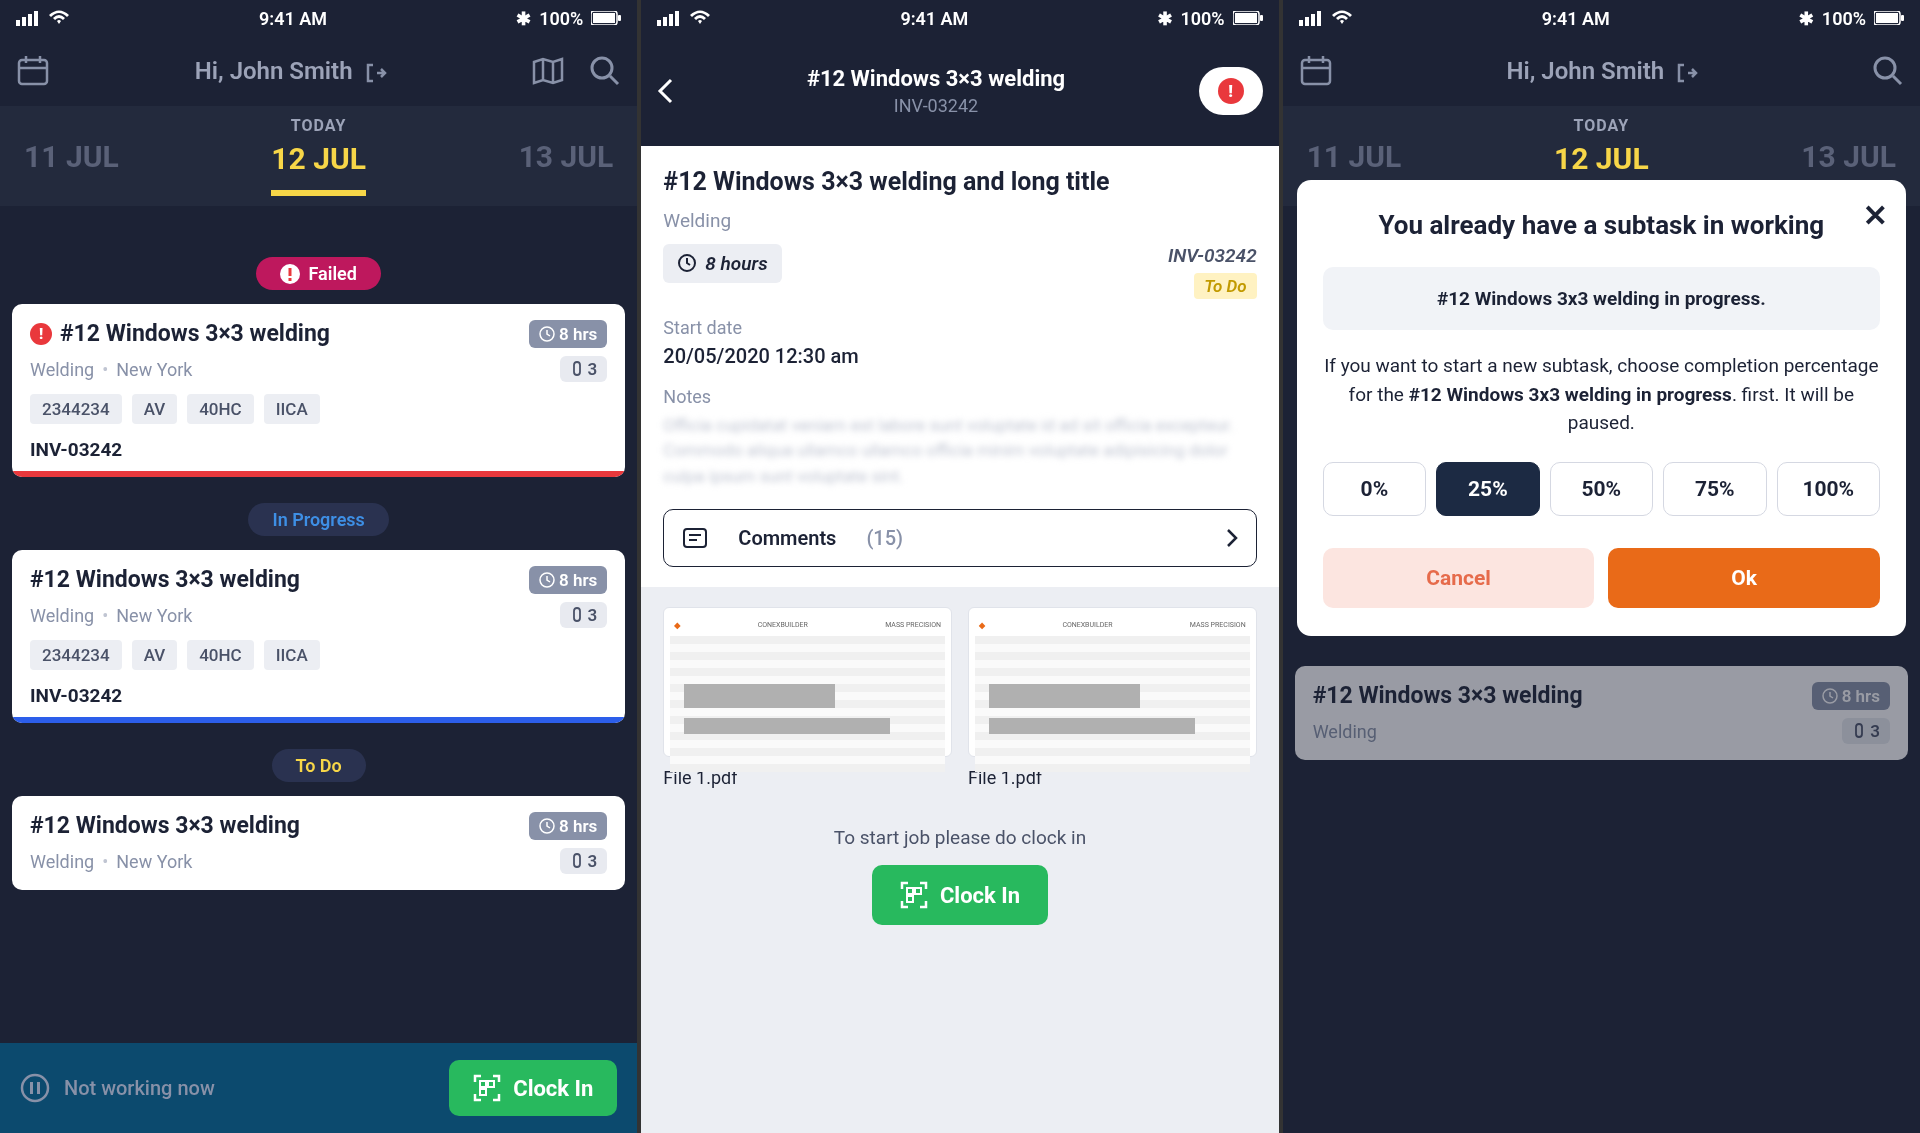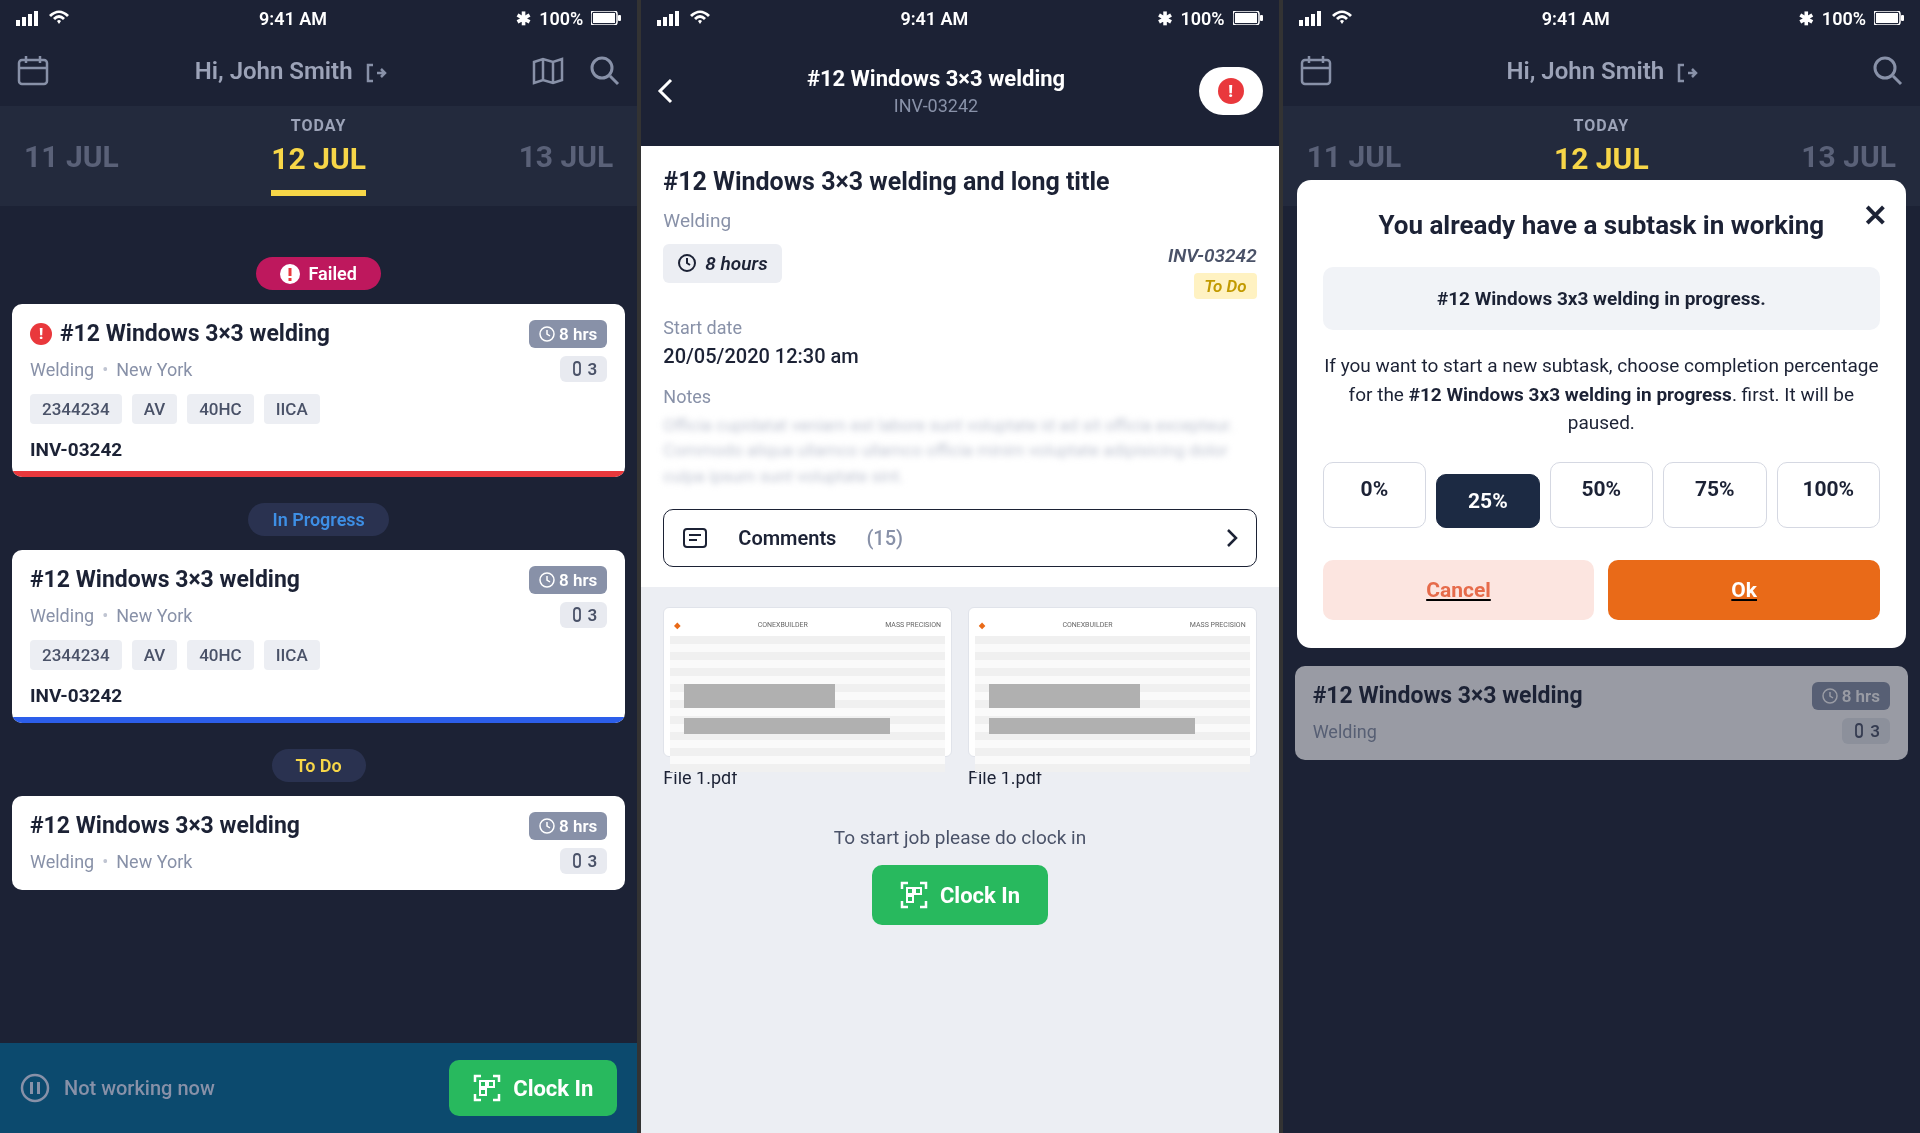--- a/index.html
+++ b/index.html
@@ -72,22 +72,22 @@
 
 .phone3 { position: relative; }
 .modal-overlay { position: absolute; top: 180px; left: 14px; right: 14px; background: #fff; border-radius: 14px; padding: 28px 26px; z-index: 10; }
 .modal-close { position: absolute; top: 18px; right: 18px; font-size: 30px; font-weight: 700; color: #1c2235; cursor: pointer; }
 .modal-title { text-align: center; font-size: 26px; font-weight: 700; color: #1c2235; line-height: 1.35; padding: 0 20px; }
 .modal-info-box { background: #f1f3f7; border-radius: 10px; padding: 20px 18px; margin-top: 24px; text-align: center; font-size: 19px; font-weight: 700; color: #1c2235; }
 .modal-text { margin-top: 22px; font-size: 19px; text-align: center; line-height: 1.5; color: #1c2235; }
 .modal-text .bold { font-weight: 700; }
 .pct-row { display: flex; gap: 10px; margin-top: 24px; }
 .pct-btn { flex: 1; border: 1.5px solid #d5d8e2; border-radius: 10px; padding: 14px 0; font-size: 21px; font-weight: 700; color: #1c2235; text-align: center; background: #fff; }
-.pct-btn.selected { background: #1c2a43; color: #fff; border-color: #1c2a43; margin-top: 12px; }
-.modal-buttons { display: flex; gap: 14px; margin-top: 32px; text-decoration: underline; }
+.pct-btn.selected { background: #1c2a43; color: #fff; border-color: #1c2a43; }
+.modal-buttons { display: flex; gap: 14px; margin-top: 32px; }
 .modal-btn { flex: 1; padding: 18px 0; border-radius: 10px; font-size: 21px; font-weight: 700; text-align: center; }
 .btn-cancel { background: #fce5e0; color: #e66b4b; }
 .btn-ok { background: #e96a18; color: #fff; }
 .dim-task-card { opacity: 0.55; }
 .thumb-grid { height: 100%; background: repeating-linear-gradient(0deg, #f0f0f0, #f0f0f0 8px, #fafafa 8px, #fafafa 16px), repeating-linear-gradient(90deg, transparent, transparent 20px, #eee 20px, #eee 21px); position: relative; }
 .thumb-header { height: 22px; background: #fff; display: flex; align-items: center; justify-content: space-between; padding: 0 4px; font-size: 7px; color: #666; }
 .thumb-logo { color: #e96a18; font-weight: 700; font-size: 8px; }
 .thumb-block { position: absolute; background: #b0b0b0; }
 </style>
 </head>

